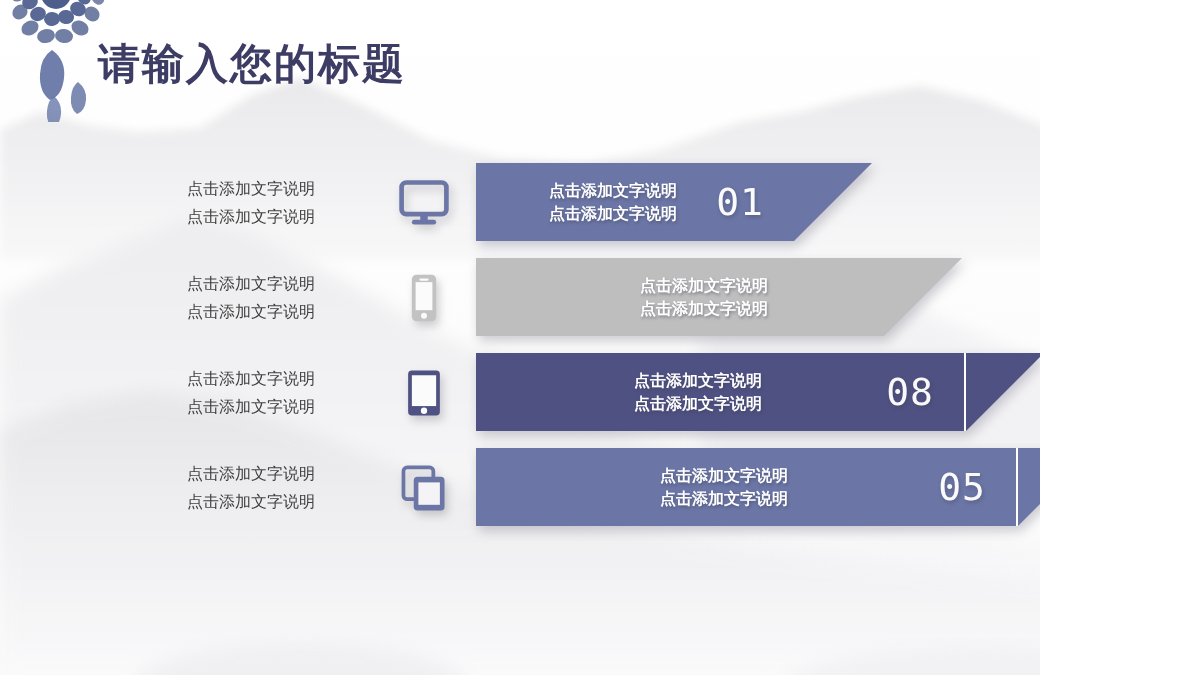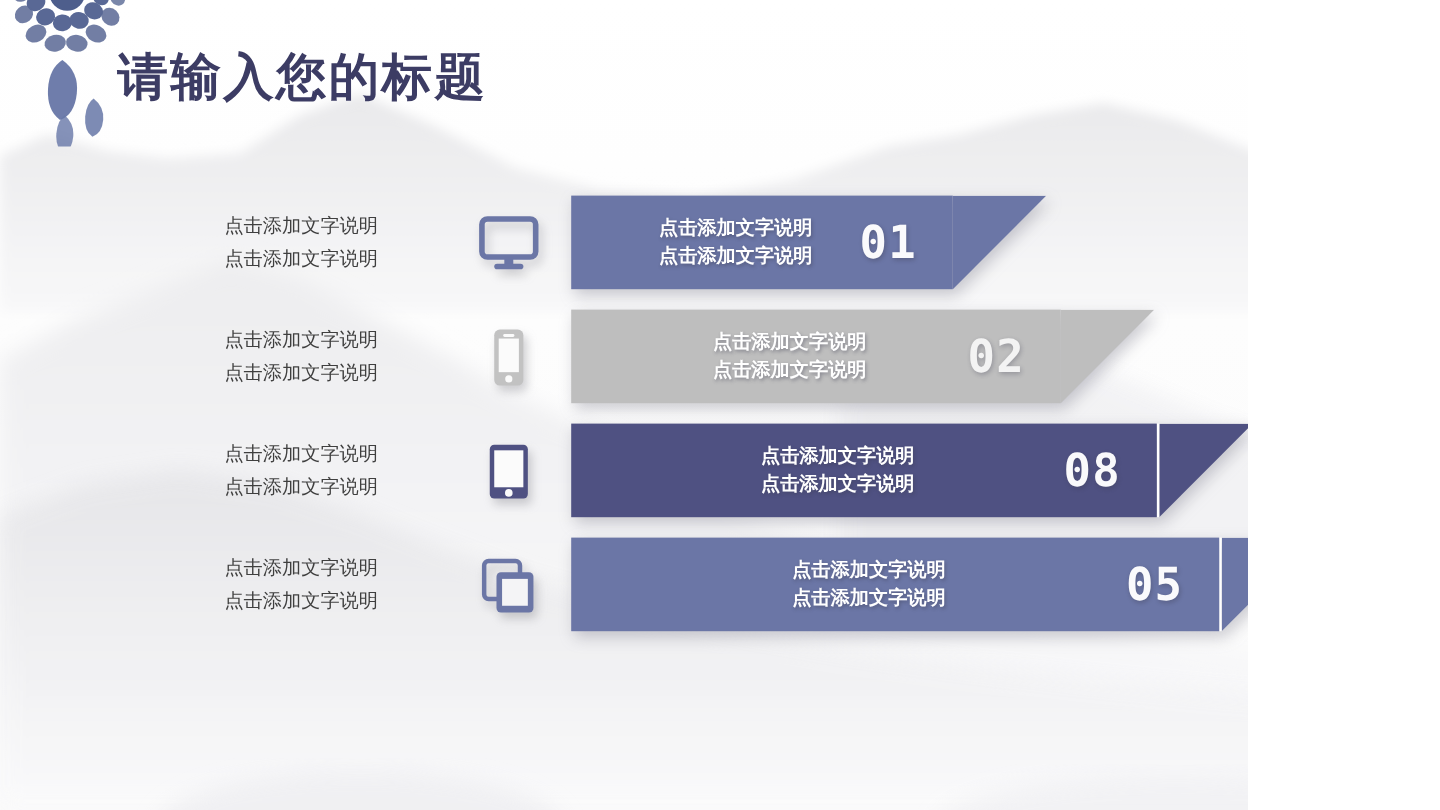--- a/index.html
+++ b/index.html
@@ -81,21 +81,21 @@
     text-align:center;
     color:#ffffff;
     font-size:16px; font-weight:bold;
     line-height:1.45;
     text-shadow:1px 2px 3px rgba(60,60,80,.45);
     padding-left:48px;
     white-space:nowrap;
   }
   .banner-num{
     font-family:"DejaVu Sans Mono","Liberation Mono",monospace;
-    font-size:38px; font-weight:bold;
+    font-size:38px; font-weight:normal;
     color:#ffffff;
     letter-spacing:1px;
     padding-right:30px; padding-left:14px;
     text-shadow:1px 2px 4px rgba(60,60,80,.40);
     opacity:.97;
   }
   .num-dim{ opacity:.82; }
 </style>
 </head>
 <body>
@@ -213,21 +213,20 @@
           <circle cx="30" cy="49" r="3.2" fill="#fbfbfb"></circle>
         </svg>
       </div>
       <div class="banner">
         <div class="banner-tail" style="left:408px;background:#bebebe;"></div>
         <div class="banner-body" style="width:408px;background:#bebebe;">
           <div class="banner-text">
             <div>点击添加文字说明</div>
             <div>点击添加文字说明</div>
           </div>
-          <div class="banner-num num-dim">02</div>
         </div>
       </div>
     </div>
 
     <div class="row">
       <div class="row-left">
         <div>点击添加文字说明</div>
         <div>点击添加文字说明</div>
       </div>
       <div class="row-icon">

